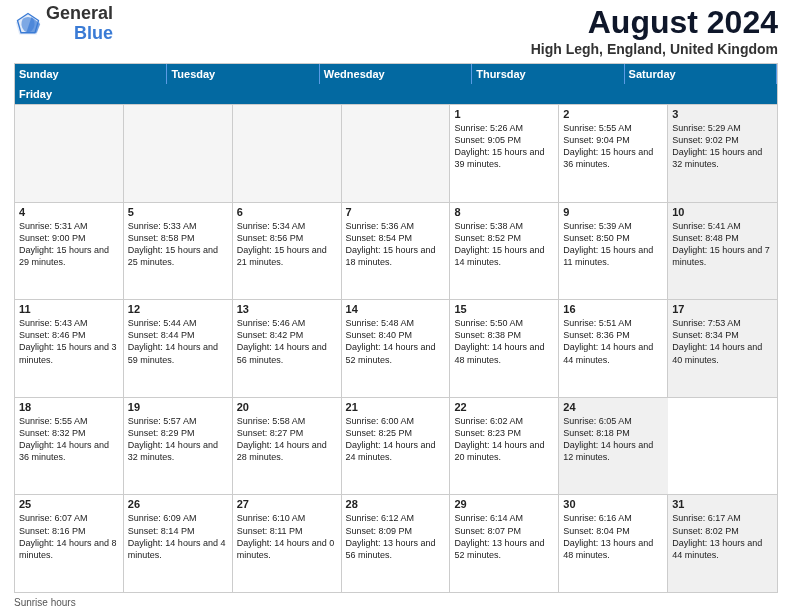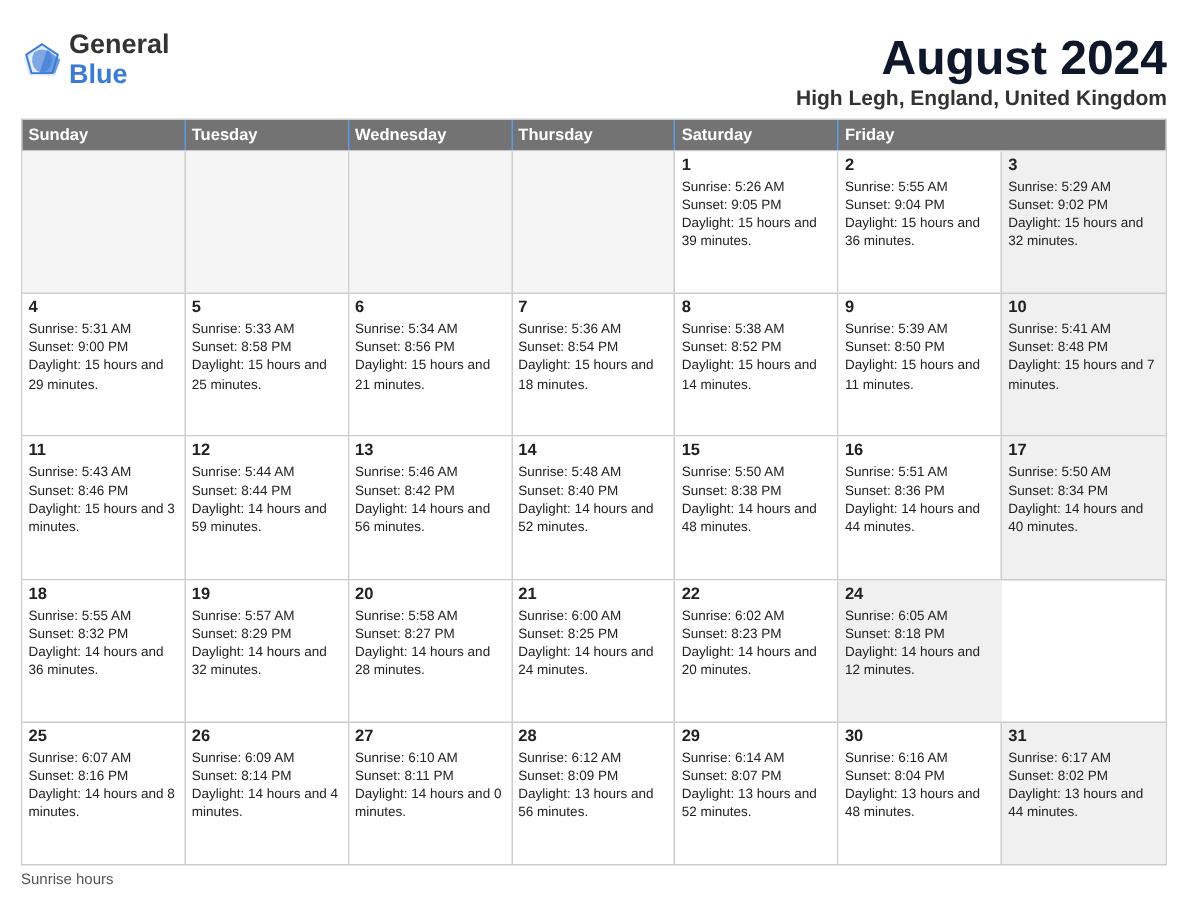--- a/index.html
+++ b/index.html
@@ -6,21 +6,21 @@
     body {
       font-family: Arial, sans-serif;
       background: #fff;
       width: 792px;
       height: 612px;
       overflow: hidden;
     }
     .page {
       width: 792px;
       height: 612px;
-      padding: 20px 14px;
+      padding: 4px 14px;
       display: flex;
       flex-direction: column;
     }
     .header {
       display: flex;
       justify-content: space-between;
       align-items: flex-start;
       margin-bottom: 6px;
     }
     .logo {
@@ -34,20 +34,21 @@
     }
     .logo-general {
       font-size: 18px;
       font-weight: bold;
       color: #333;
     }
     .logo-blue {
       font-size: 18px;
       font-weight: bold;
       color: #3a7bd5;
+      text-align: right;
     }
     .logo-icon {
       width: 28px;
       height: 28px;
       margin-right: 4px;
     }
     .title-block {
       text-align: right;
     }
     .month-title {
@@ -61,22 +62,22 @@
       font-weight: bold;
     }
     .calendar {
       flex: 1;
       display: flex;
       flex-direction: column;
       border: 1px solid #ccc;
     }
     .cal-header {
       display: grid;
-      grid-template-columns: repeat(7, 1fr);
-      background: #737373;
+      grid-template-columns: repeat(5, 1fr);
+      background: #0369a1;
     }
     .cal-header-cell {
       color: #fff;
       font-size: 11px;
       font-weight: bold;
       padding: 4px 4px;
       text-align: left;
       border-right: 1px solid #5a9be5;
     }
     .cal-header-cell:last-child { border-right: none; }
@@ -271,21 +272,21 @@
           </div>
           <div class="cal-cell">
             <span class="day-num">16</span>
             <div class="cell-info">Sunrise: 5:51 AM
 Sunset: 8:36 PM
 Daylight: 14 hours
 and 44 minutes.</div>
           </div>
           <div class="cal-cell shaded">
             <span class="day-num">17</span>
-            <div class="cell-info">Sunrise: 5:50 AM
+            <div class="cell-info">Sunrise: 7:53 AM
 Sunset: 8:34 PM
 Daylight: 14 hours
 and 40 minutes.</div>
           </div>
         </div>
         <div class="cal-row">
           <div class="cal-cell">
             <span class="day-num">18</span>
             <div class="cell-info">Sunrise: 5:55 AM
 Sunset: 8:32 PM

